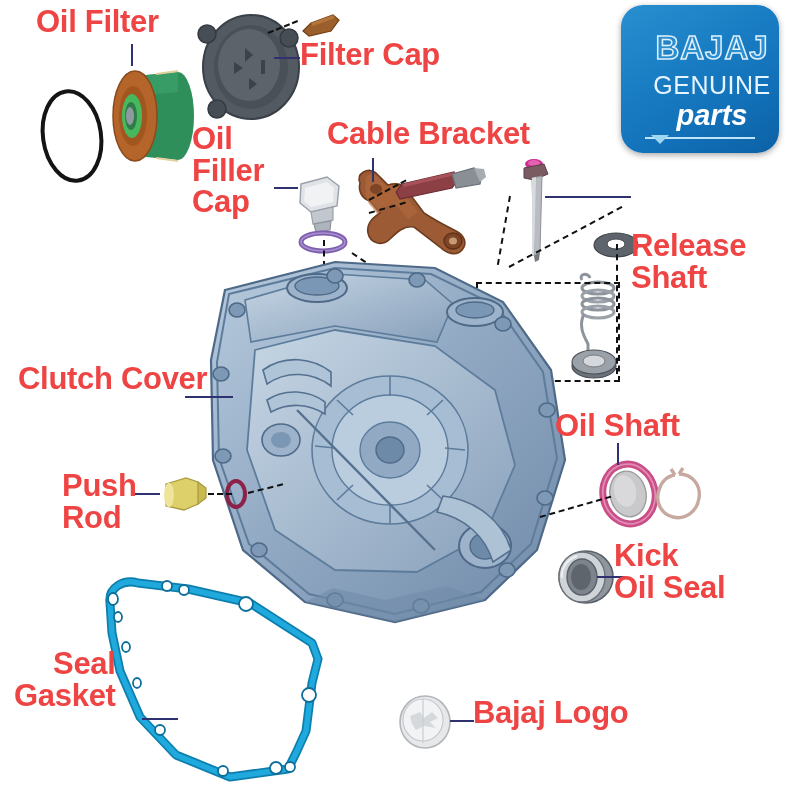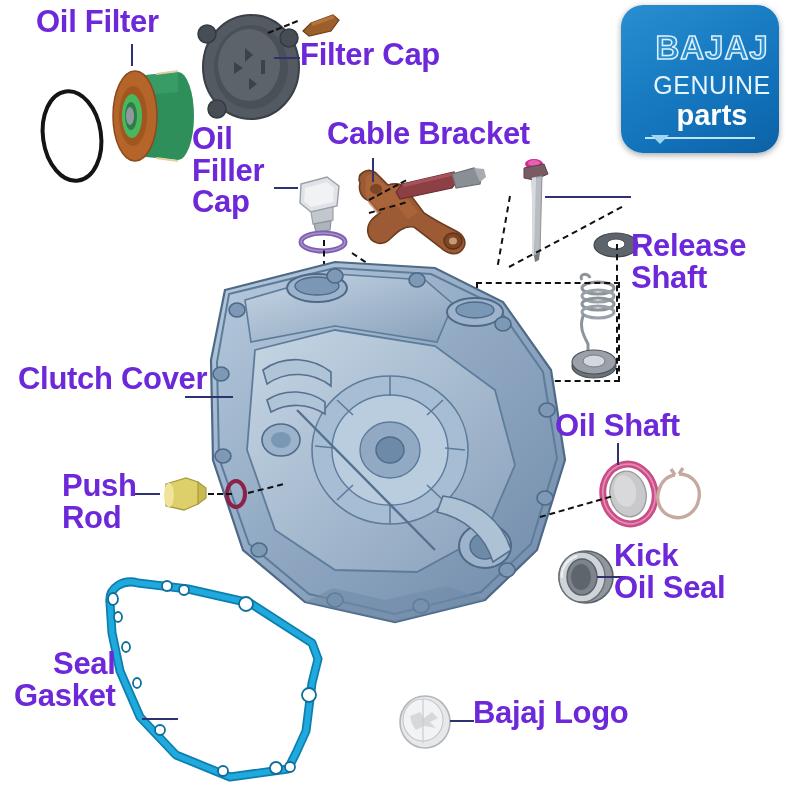--- a/index.html
+++ b/index.html
@@ -1,36 +1,36 @@
 <!DOCTYPE html>
 <html><head>
 <meta charset="utf-8">
 <style>
   html,body{margin:0;padding:0;background:#fff;}
   body{width:800px;height:800px;overflow:hidden;font-family:"Liberation Sans",sans-serif;}
   #stage{position:relative;width:800px;height:800px;background:#ffffff;}
-  .lbl{position:absolute;color:#6d28d9;font-weight:600;letter-spacing:-.3px;line-height:1.02;white-space:pre;}
+  .lbl{position:absolute;color:#ef4444;font-weight:600;letter-spacing:-.3px;line-height:1.02;white-space:pre;}
   .lbl.l1{font-size:31px;}
   .lead{position:absolute;background:#2f3170;}
   .lead.h{height:2px;}
   .lead.v{width:2px;}
   .dash{position:absolute;border-top:2px dashed #111;height:0;}
   .dashv{position:absolute;border-left:2px dashed #111;width:0;}
   .dashbox{position:absolute;border:2px dashed #111;}
   svg{display:block;overflow:visible;}
   .abs{position:absolute;}
   
   #badge{position:absolute;left:621px;top:5px;width:158px;height:148px;border-radius:22px;
     background:linear-gradient(150deg,#2a8fd0 0%,#1a7ec4 38%,#1170b8 70%,#0d61a5 100%);
     box-shadow:0 2px 6px rgba(0,0,0,.35);}
   #badge .bw{position:absolute;left:0;right:0;text-align:center;color:#eaf6ff;padding-left:24px;}
   #badge .b1{top:24px;font-size:33px;font-weight:700;letter-spacing:1px;
      -webkit-text-stroke:1.5px #dff0fb;color:#2a8fd0;font-family:"Liberation Sans",sans-serif;}
   #badge .b2{top:66px;font-size:25px;font-weight:400;letter-spacing:.5px;color:#e6f4ff;}
-  #badge .b3{top:94px;font-size:29px;font-weight:700;color:#ffffff;}
+  #badge .b3{top:94px;font-size:29px;font-weight:700;font-style:italic;color:#ffffff;}
   #badge .bline{position:absolute;left:24px;right:24px;top:132px;height:2px;background:#bfe4f7;}
   #badge .bchk{position:absolute;left:30px;top:130px;width:0;height:0;
      border-left:9px solid transparent;border-right:9px solid transparent;border-top:9px solid #9fd6f2;}
 </style>
 </head>
 <body>
 
 <div id="stage">
 
   <div id="badge">

